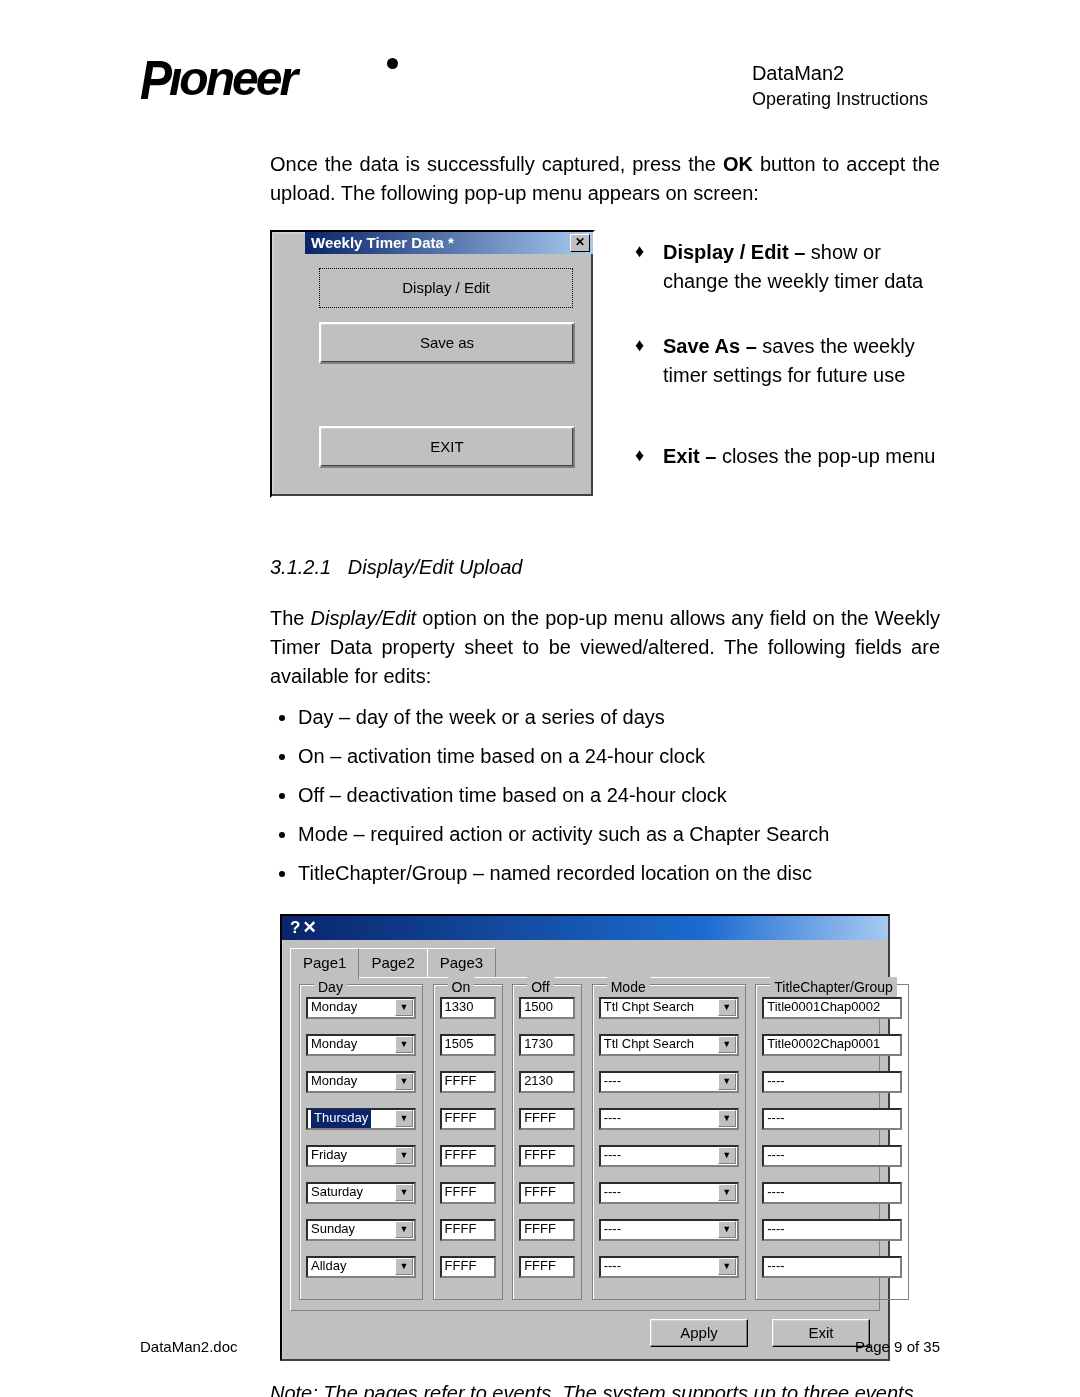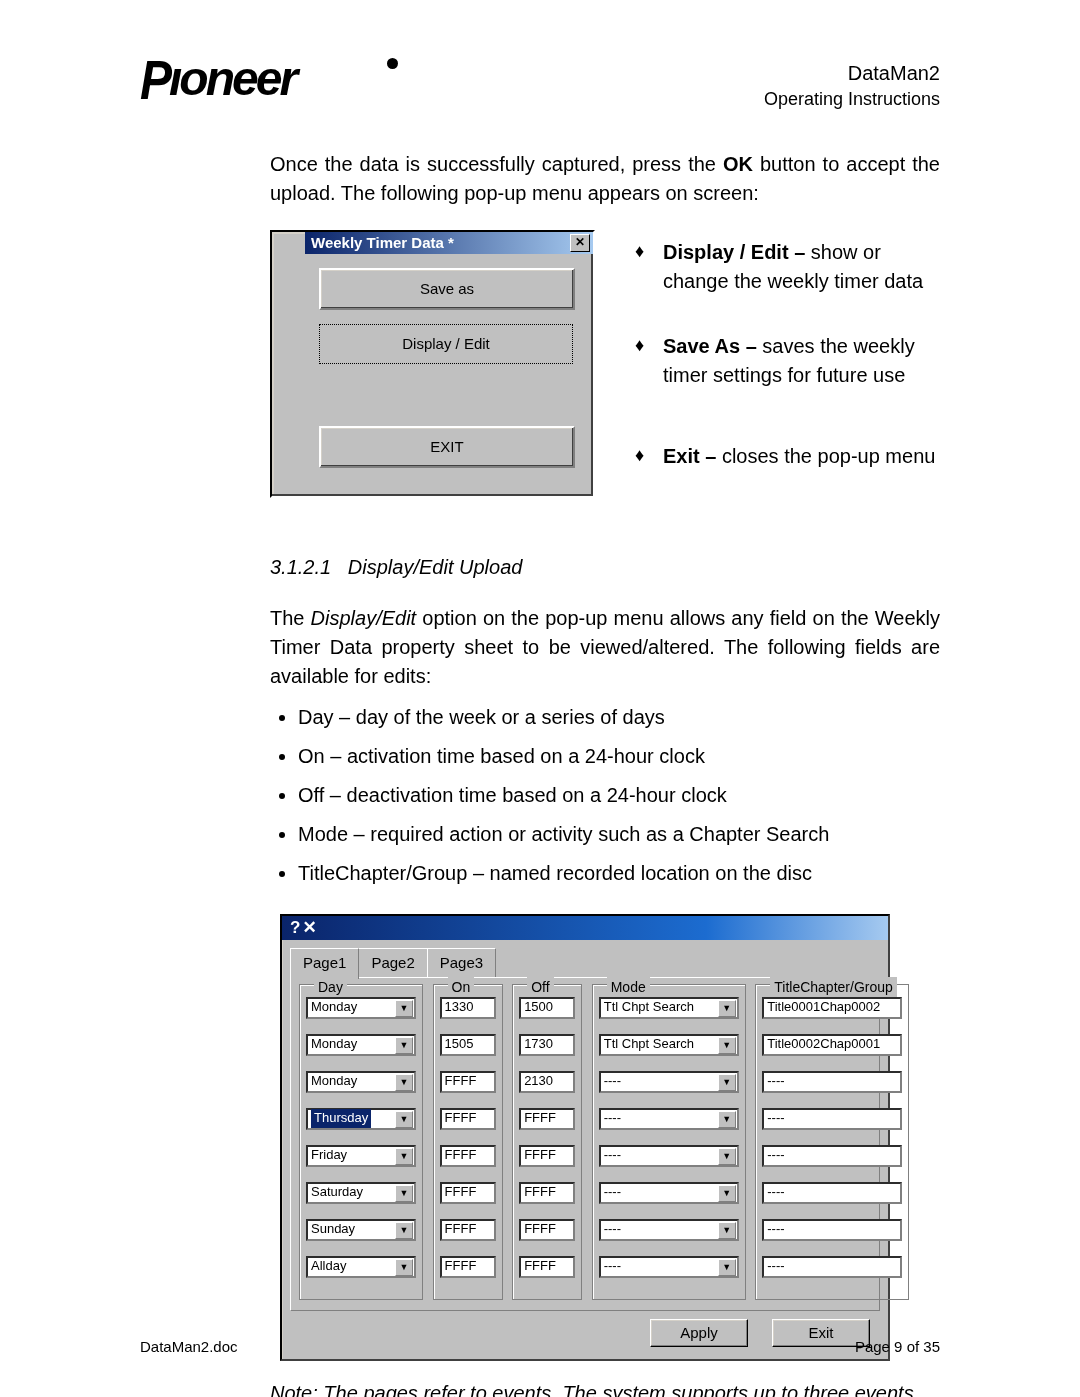--- a/index.html
+++ b/index.html
@@ -6,21 +6,21 @@
   body{
     width:1080px;height:1397px;
     font-family:Arial,Helvetica,sans-serif;
     color:#000;
     position:relative;
   }
   .page{
     position:absolute;left:140px;top:60px;width:800px;
   }
   
-  .hdr-right{position:absolute;right:0;top:0;font-size:20px;text-align:right;line-height:1.35;}
+  .hdr-right{position:absolute;right:12px;top:0;font-size:20px;text-align:left;line-height:1.35;}
   .hdr-right .line2{font-size:18px;}
   .logo{
     position:absolute;left:0;top:-5px;width:300px;height:60px;
   }
   .logo-text{
     font-family:"Arial Black",Arial,sans-serif;
     font-size:48px;font-style:italic;font-weight:900;
     letter-spacing:-3px;line-height:48px;
   }
   .logo-text .cap{display:inline-block;transform:translateY(2px) scaleY(1.15);}
@@ -114,21 +114,21 @@
   .gb-day{width:110px;}
   .gb-on{width:56px;}
   .gb-off{width:56px;}
   .gb-mode{width:140px;}
   .gb-tcg{width:140px;}
   .combo,.txt{
     height:22px;margin-bottom:15px;background:#fff;font-size:13px;
     border:2px inset #808080;display:flex;align-items:center;padding:0 3px;
     box-sizing:border-box;width:100%;
   }
-  .combo{justify-content:space-between;align-items:flex-end;}
+  .combo{justify-content:space-between;}
   .combo .arrow{
     width:16px;height:15px;background:#c0c0c0;
     border:1px solid #808080;border-top-color:#fff;border-left-color:#fff;
     display:flex;align-items:center;justify-content:center;font-size:9px;
     margin-right:-2px;
   }
   .combo.sel .val{background:#0a246a;color:#fff;padding:0 3px;}
   .btn-row{display:flex;justify-content:flex-end;gap:24px;padding:0 18px 12px 0;}
   .dlg-btn{
     width:96px;height:26px;background:#c0c0c0;font-size:15px;
@@ -163,22 +163,22 @@
     <div class="popup-row">
 
       <div class="popup">
         <div class="titlebar">
           <span>Weekly Timer Data *</span>
           <span class="btns">
             <span class="tbtn">✕</span>
           </span>
         </div>
         <div class="popup-body">
+          <div class="win-btn focused">Display / Edit</div>
           <div class="win-btn">Save as</div>
-          <div class="win-btn focused">Display / Edit</div>
           <div class="popup-spacer"></div>
           <div class="win-btn">EXIT</div>
         </div>
       </div>
 
       <div class="side-list">
         <div class="side-item">
           <span class="dia">♦</span>
           <span><b>Display / Edit –</b><span> show or change the weekly timer data</span></span>
         </div>

